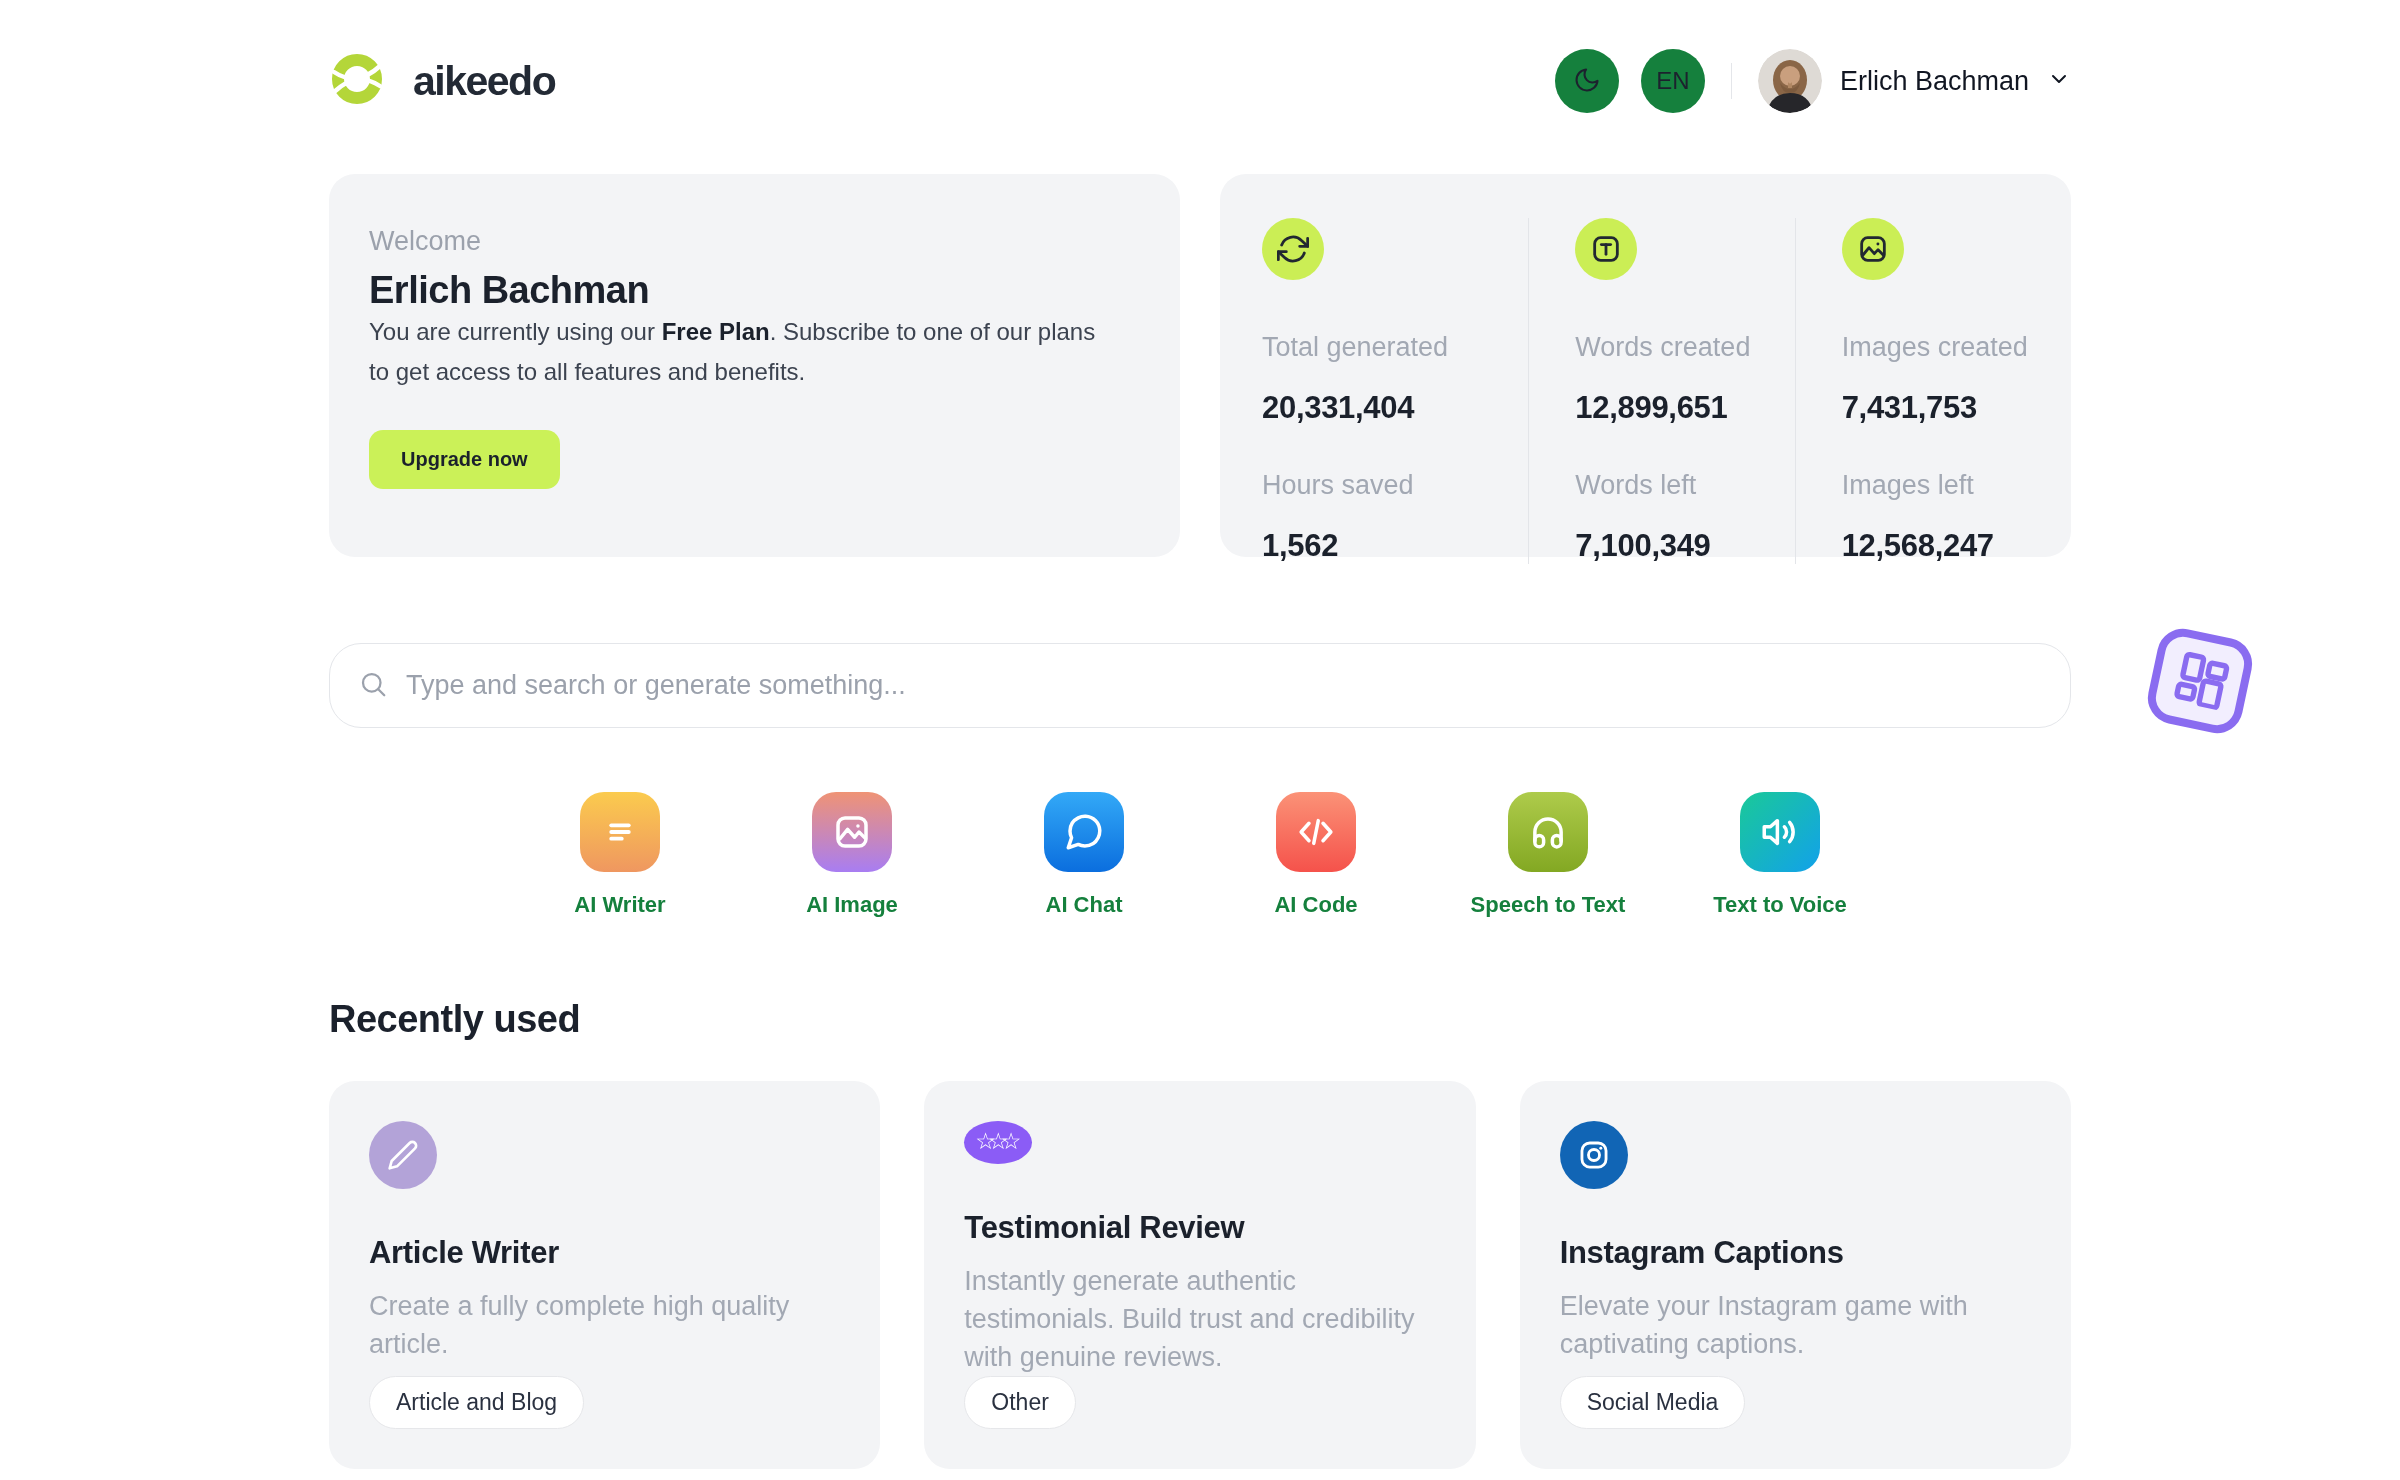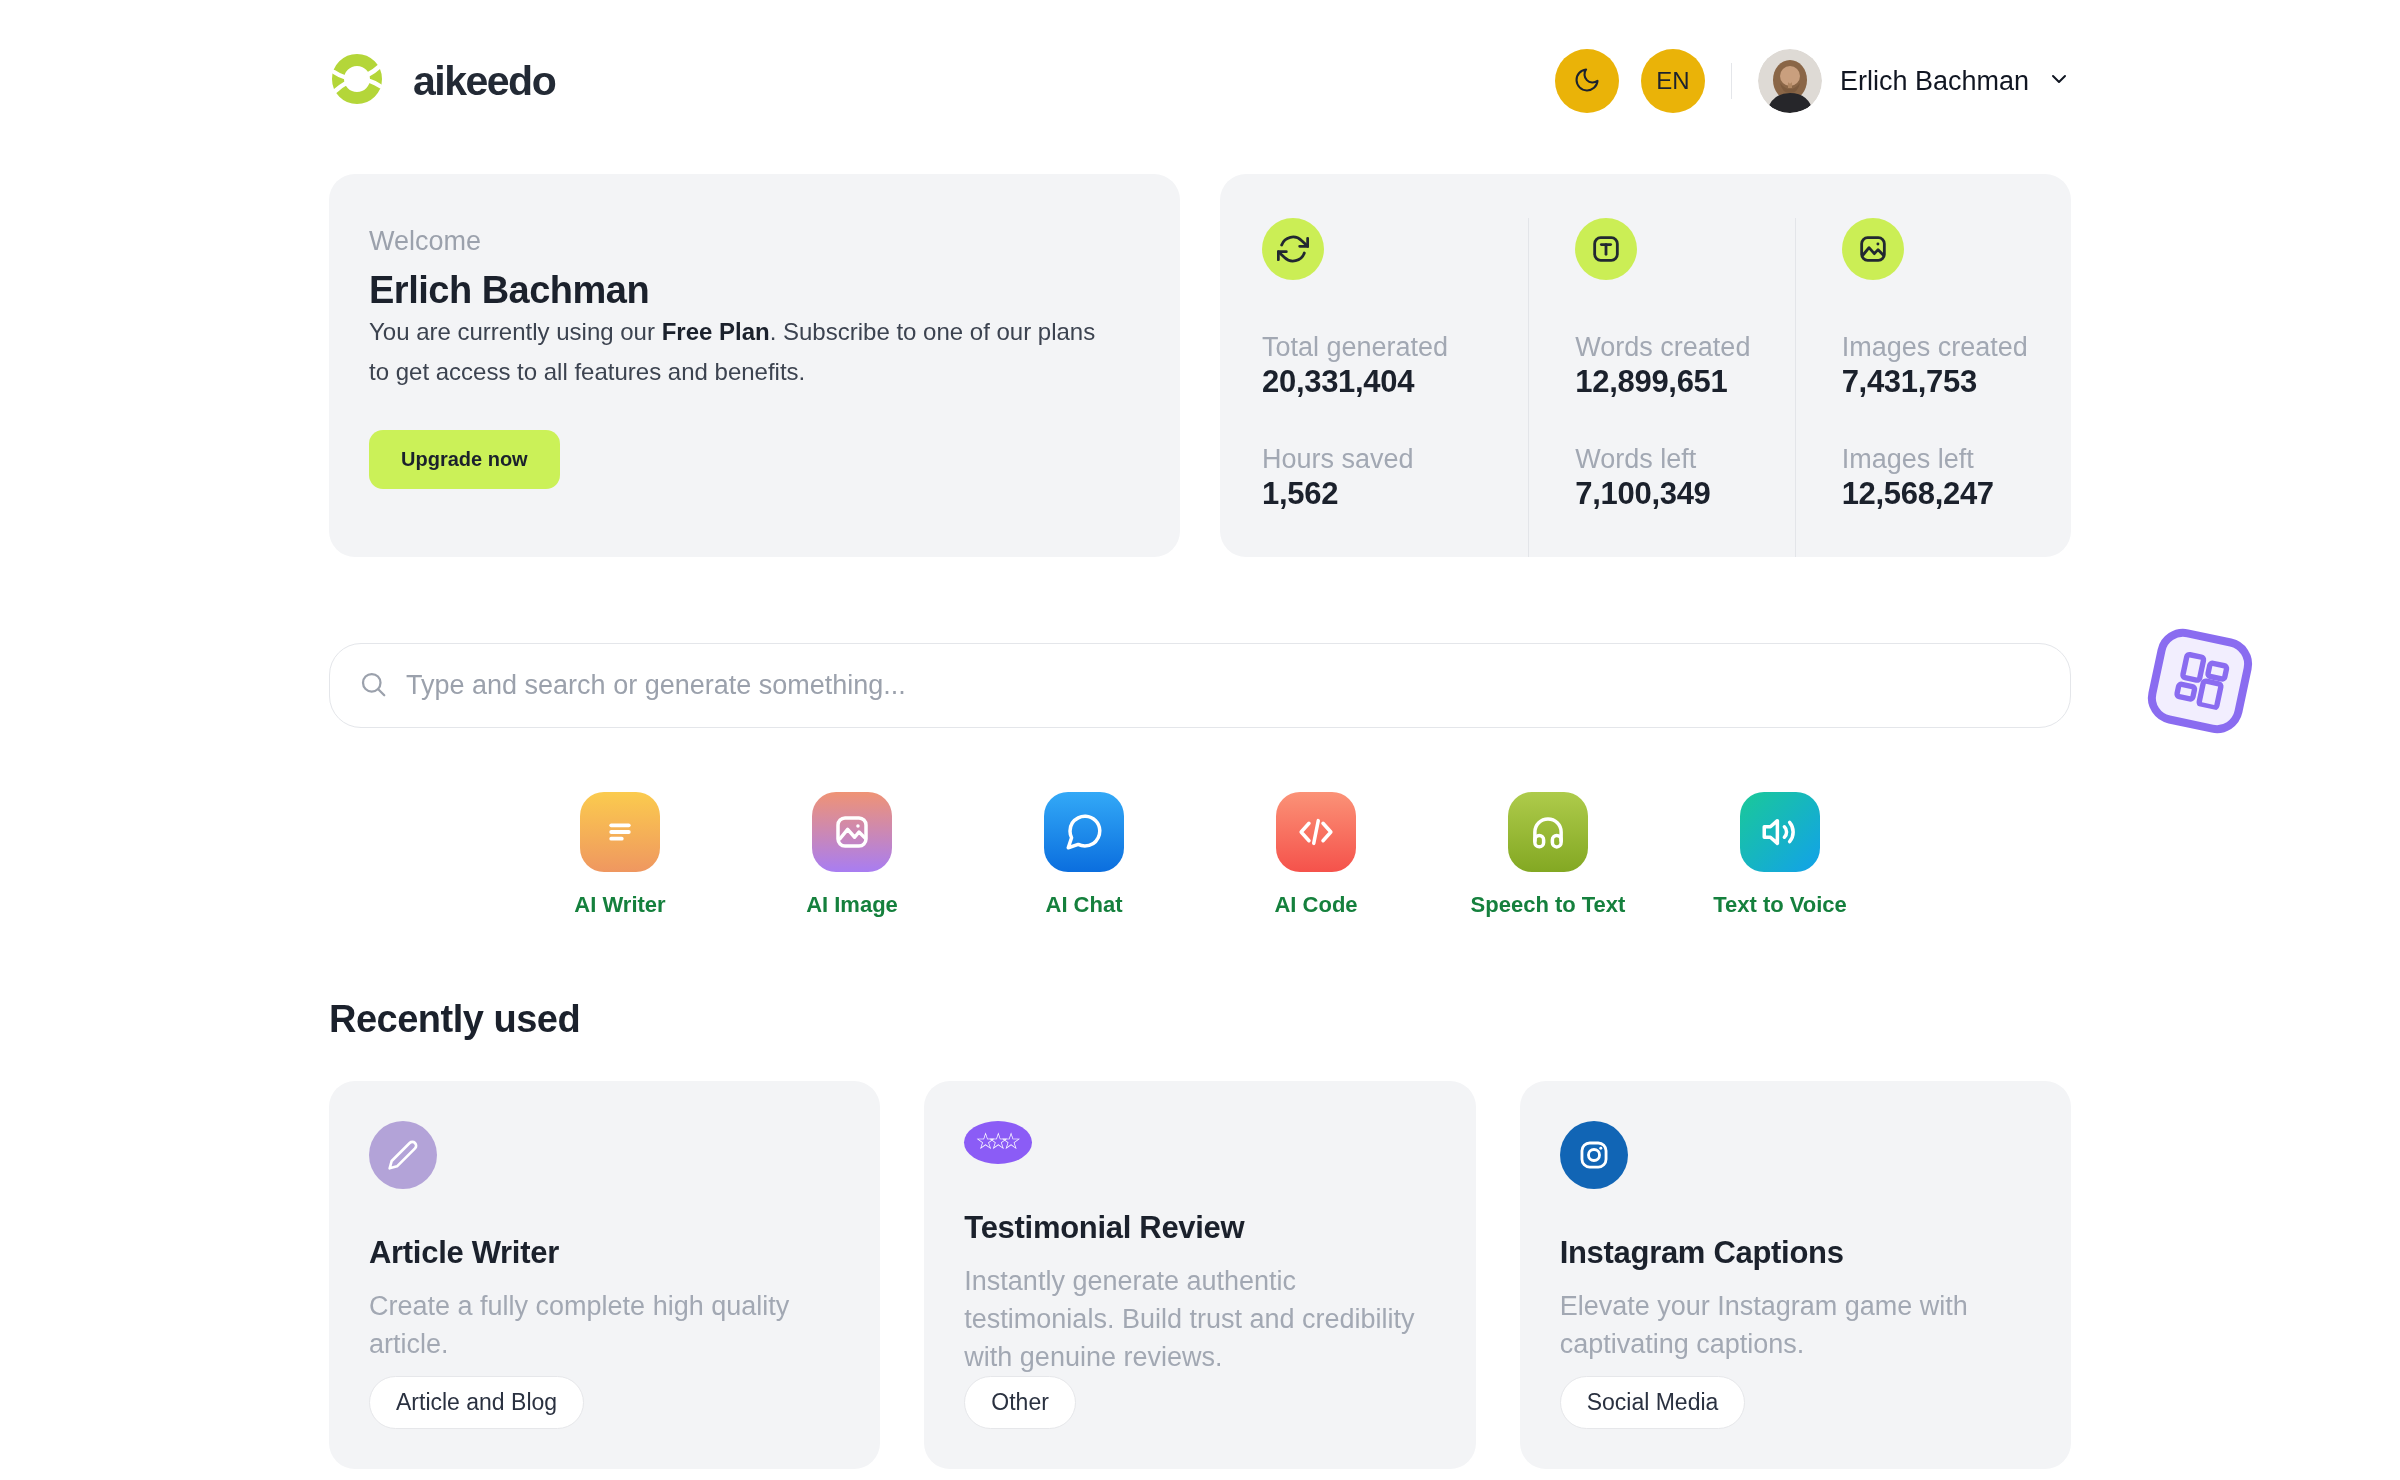--- a/index.html
+++ b/index.html
@@ -7,21 +7,21 @@
   html,body { background:#fff; }
   body { font-family:"Liberation Sans", sans-serif; color:#1c222e; }
   .page { width:2400px; height:1480px; position:relative; background:#fff; overflow:hidden; }
   .container { width:1742px; margin:0 auto; position:relative; }
 
   
   .header { display:flex; justify-content:space-between; align-items:center; margin-top:48px; height:66px; }
   .brand { display:flex; align-items:center; gap:28px; }
   .brand-text { font-size:41px; font-weight:bold; letter-spacing:-1.5px; color:#232a35; }
   .header-right { display:flex; align-items:center; }
-  .circle-btn { width:64px; height:64px; border-radius:50%; background:#eab308; display:flex; align-items:center; justify-content:center; border:none; cursor:pointer; }
+  .circle-btn { width:64px; height:64px; border-radius:50%; background:#15803d; display:flex; align-items:center; justify-content:center; border:none; cursor:pointer; }
   .lang-btn { font-size:24px; font-weight:500; color:#1c222e; margin-left:22px; }
   .header-divider { width:1px; height:36px; background:#e4e6ea; margin:0 26px; }
   .avatar { width:64px; height:64px; border-radius:50%; overflow:hidden; flex:0 0 auto; }
   .user-name { font-size:27px; font-weight:500; color:#111622; margin:0 18px 0 18px; }
   .user-menu { display:flex; align-items:center; cursor:pointer; }
 
   
   .top-row { display:grid; grid-template-columns:1fr 1fr; gap:40px; margin-top:60px; }
   .panel { background:#f3f4f6; border-radius:26px; height:383px; }
   .welcome-panel { padding:52px 60px 0 40px; }
@@ -31,21 +31,21 @@
   .welcome-msg b { color:#1b212c; }
   .upgrade-btn { display:inline-block; margin-top:38px; border:none; border-radius:14px; padding:18px 32px; font-family:inherit; font-size:20px; font-weight:600; color:#1b212c; cursor:pointer; }
 
   .stats-panel { display:grid; grid-template-columns:1fr 1fr 1fr; padding:44px 10px 0 42px; }
   .stat-col { padding-left:46px; }
   .stat-col:first-child { padding-left:0; }
   .stat-col + .stat-col { border-left:1px solid #e3e5e9; }
   .stat-icon { width:62px; height:62px; border-radius:50%; display:flex; align-items:center; justify-content:center; color:#222831; }
   .stat-label { font-size:27px; color:#a2a8b3; margin-top:52px; }
   .stat-label.second { margin-top:44px; }
-  .stat-value { font-size:31px; font-weight:bold; color:#1b212c; margin-top:1px; letter-spacing:-0.3px; }
+  .stat-value { font-size:31px; font-weight:bold; color:#1b212c; margin-top:27px; letter-spacing:-0.3px; }
 
   
   .search-bar { margin-top:86px; height:85px; background:#fff; border:1px solid #e4e6ea; border-radius:32px; display:flex; align-items:center; padding:0 28px; gap:18px; }
   .search-input { flex:1; border:none; outline:none; background:transparent; font-family:inherit; font-size:27px; color:#1c222e; }
   .search-input::placeholder { color:#9ba1ac; }
 
   
   .tools-row { display:flex; justify-content:center; gap:76px; margin-top:64px; }
   .tool { width:156px; display:flex; flex-direction:column; align-items:center; cursor:pointer; }
   .tool-icon { width:80px; height:80px; border-radius:24px; display:flex; align-items:center; justify-content:center; color:#fff; }

